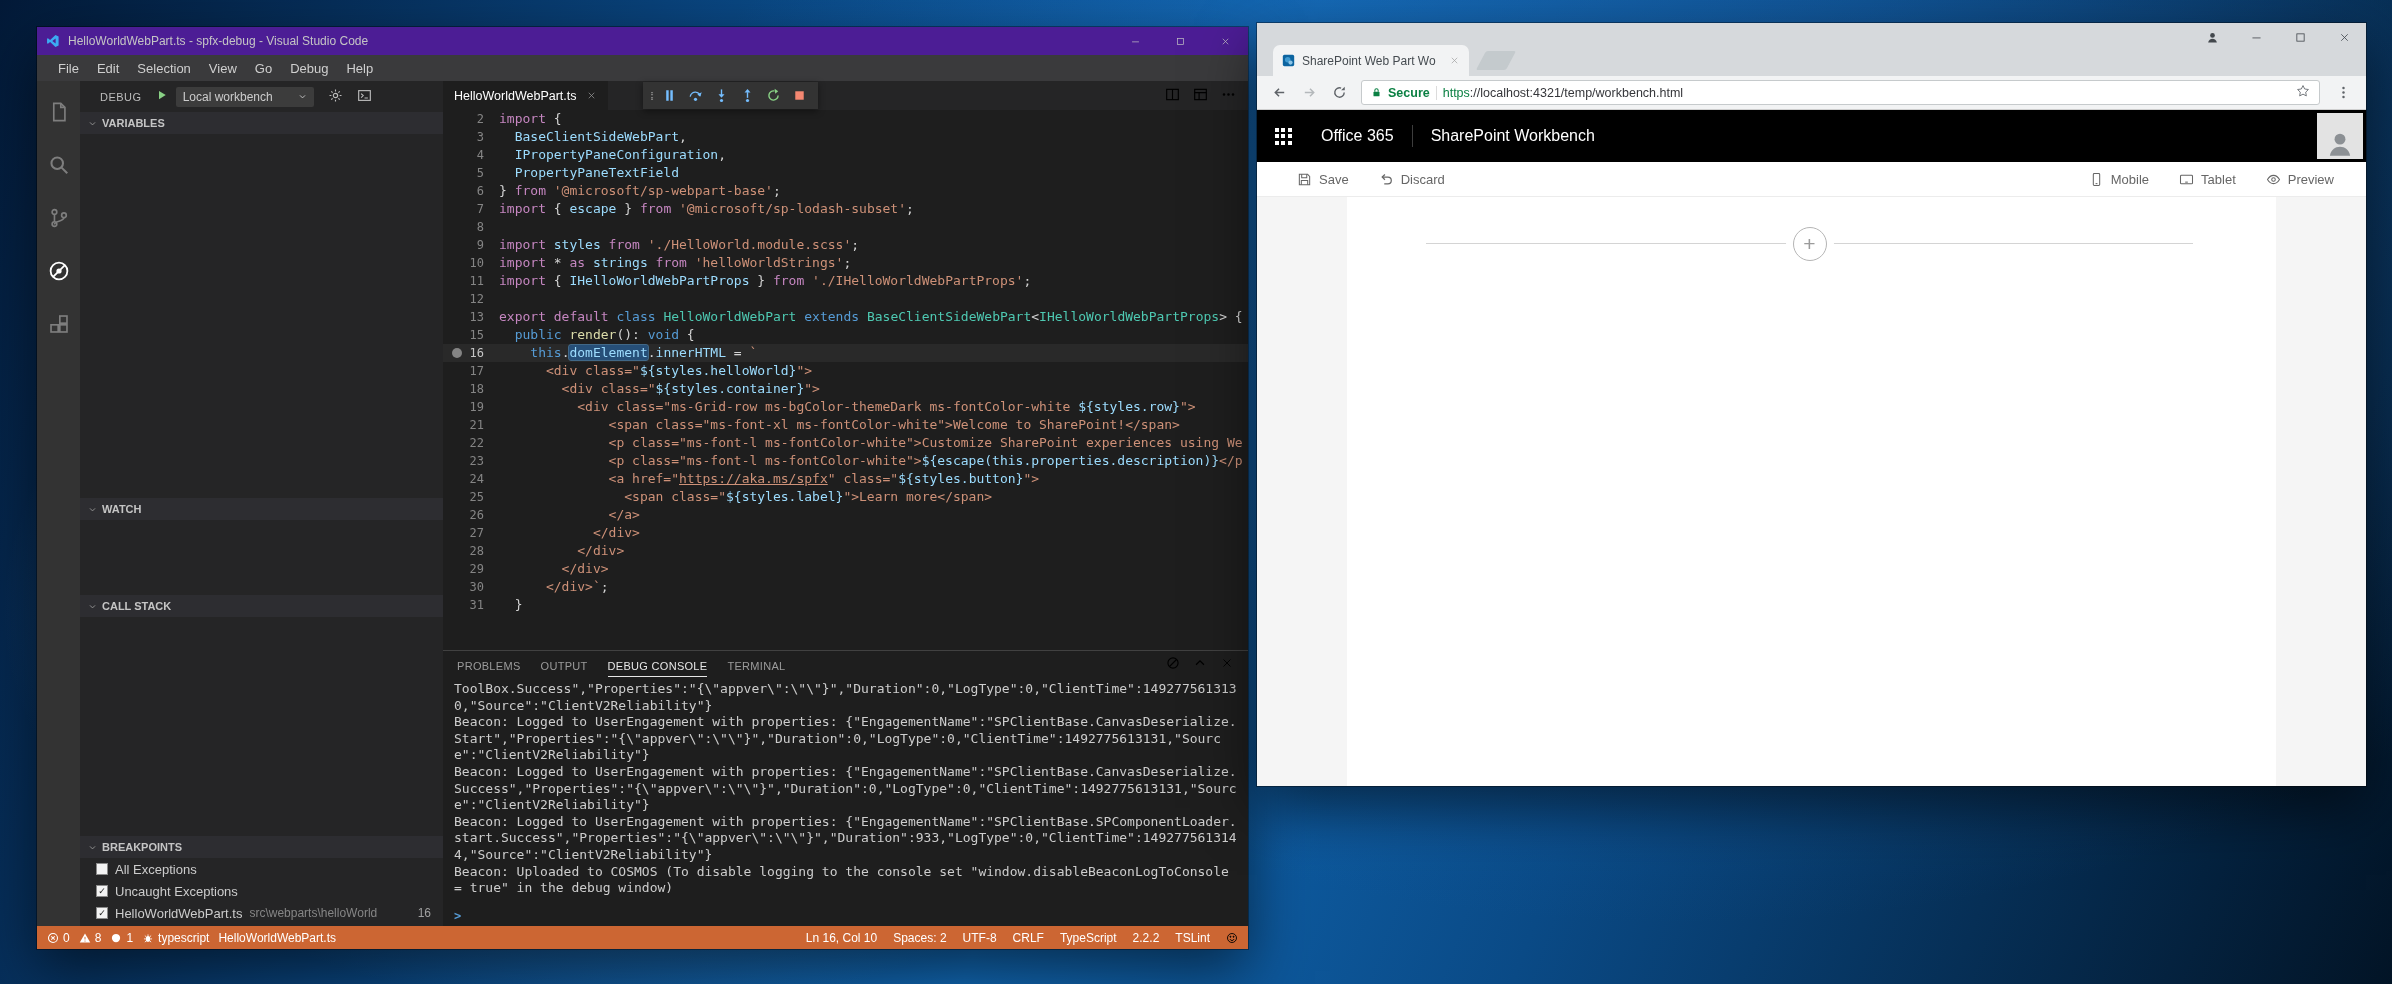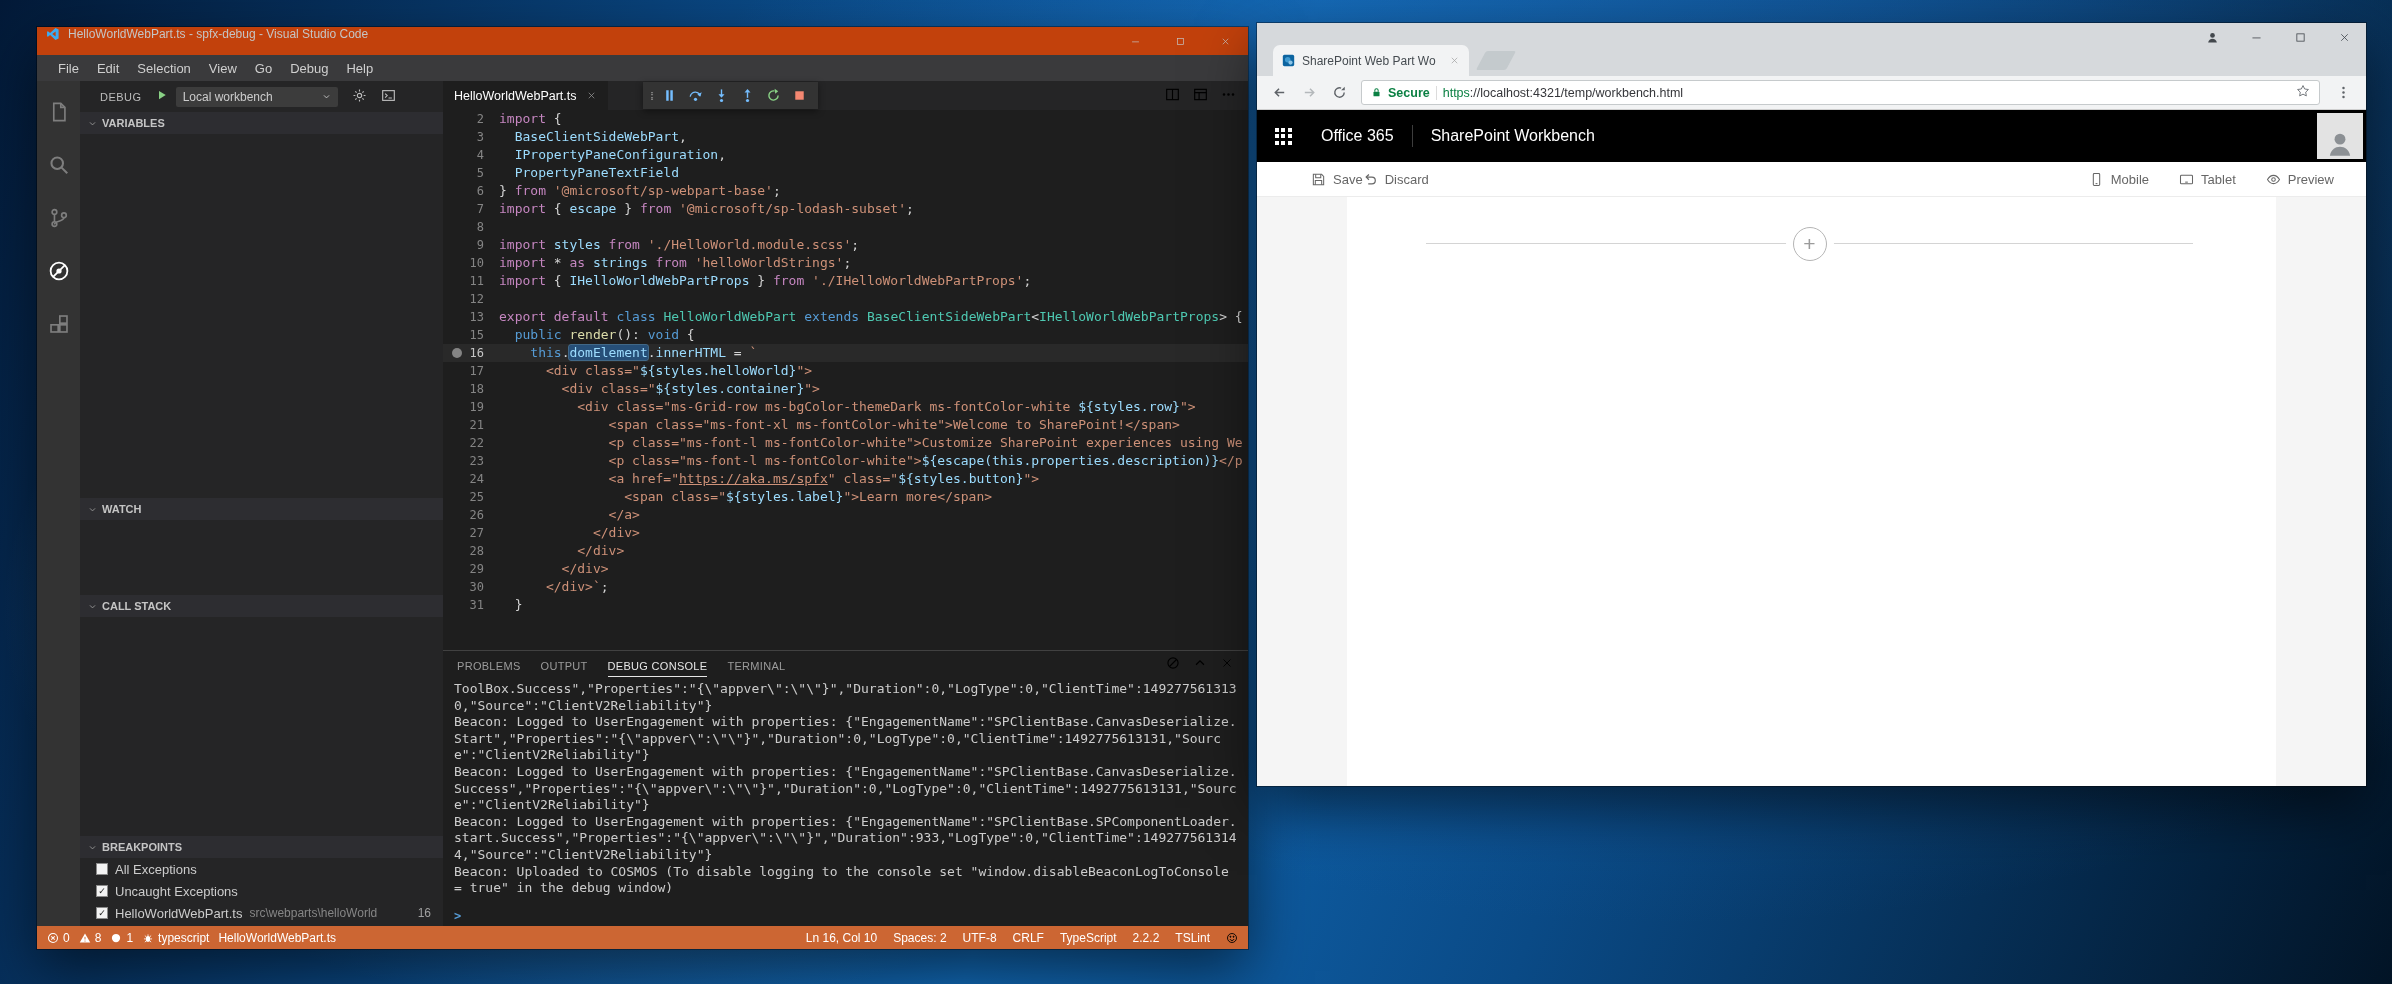--- a/index.html
+++ b/index.html
@@ -10,36 +10,36 @@
       radial-gradient(1500px 900px at 70% 30%, rgba(35,110,190,.5), rgba(35,110,190,0) 70%),
       linear-gradient(110deg,#031a38 0%,#0a4884 28%,#1168b4 48%,#0a4a86 68%,#021426 100%);}
   .window{position:absolute;box-shadow:0 22px 55px rgba(0,0,0,.55),0 0 0 1px rgba(0,0,0,.35)}
   .ico{display:inline-flex;width:16px;height:16px;flex:none}
   .ico svg{width:100%;height:100%}
   .ico.sm{width:14px;height:14px}.ico.xs{width:11px;height:11px}.ico.xxs{width:9px;height:9px}
   button{background:none;border:0;cursor:pointer;font-family:inherit}
 
   
   .vscode{left:37px;top:27px;width:1211px;height:922px;display:flex;flex-direction:column;background:#1e1e1e;color:#ccc}
-  .vs-titlebar{height:28px;background:#c2410c;display:flex;padding-left:9px;flex:none}
+  .vs-titlebar{height:28px;background:#4c1d95;display:flex;align-items:center;padding-left:9px;flex:none}
   .vs-title{font-size:12px;color:#c5c5c5;margin-left:8px;white-space:nowrap}
   .vs-ctrls{margin-left:auto;display:flex;height:100%}
   .vs-ctrl{width:45px;display:flex;align-items:center;justify-content:center;color:#c5c5c5}
   .vs-menubar{height:26px;background:#3a3a3c;display:flex;align-items:center;padding-left:12px;flex:none}
   .menu-item{padding:3px 9px;font-size:13px;color:#cfcfcf}
   .vs-body{flex:1;display:flex;min-height:0}
   .vs-activitybar{width:43px;background:#333;display:flex;flex-direction:column;align-items:center;padding-top:12px;gap:15px;flex:none}
   .ab-item{width:43px;height:38px;display:flex;align-items:center;justify-content:center;color:#7e7e7e}
   .ab-item.active{color:#fff}
   .ab-item .ico{width:22px;height:22px}
   .vs-sidebar{width:363px;background:#252526;flex:none;display:flex;flex-direction:column;min-height:0}
   .sb-header{height:31px;display:flex;align-items:center;padding:0 12px 0 20px;flex:none}
   .sb-title{font-size:11px;color:#bdbdbd;letter-spacing:.5px}
   .sb-play{color:#89d185;margin-left:14px}.sb-play .ico{width:12px;height:12px}
-  .sb-dropdown{margin-left:8px;width:162px;height:20px;background:#3c3c3c;color:#ccc;font-size:12px;display:flex;align-items:center;justify-content:space-between;padding:0 7px;border-radius:2px}
+  .sb-dropdown{margin-left:8px;width:138px;height:20px;background:#3c3c3c;color:#ccc;font-size:12px;display:flex;align-items:center;justify-content:space-between;padding:0 7px;border-radius:2px}
   .sb-tool{margin-left:14px;color:#bdbdbd}.sb-tool .ico{width:15px;height:15px}
   .sb-section{display:flex;flex-direction:column;min-height:0;flex:none}
   .sec-variables{height:386px}.sec-watch{height:97px}.sec-callstack{height:241px}.sec-breakpoints{flex:1}
   .sb-sec-header{height:22px;background:#2d2d31;display:flex;align-items:center;gap:5px;padding-left:8px;font-size:11px;font-weight:bold;color:#c5c5c5;flex:none}
   .sb-sec-header .ico{color:#9a9a9a}
   .sb-sec-body{flex:1;overflow:hidden}
   .bp-row{height:22px;display:flex;align-items:center;gap:7px;padding:0 12px 0 16px;font-size:13px;color:#cccccc}
   .cb{width:12px;height:12px;border:1px solid #8a8a8a;background:#f3f3f3;color:#222;font-size:9px;line-height:11px;text-align:center;flex:none}
   .bp-path{color:#868686;font-size:12px}
   .bp-line{margin-left:auto;color:#a0a0a0;font-size:12px}
@@ -106,21 +106,21 @@
   .br-page{flex:1;display:flex;flex-direction:column;min-height:0}
   .suitebar{height:52px;background:#000;display:flex;align-items:center;flex:none;color:#fff}
   .waffle-btn{width:52px;height:52px;display:grid;place-items:center}
   .waffle{display:grid;grid-template-columns:repeat(3,4px);grid-template-rows:repeat(3,4px);gap:2.5px}
   .waffle i{background:#fff;display:block}
   .brand{font-size:16px;margin-left:12px}
   .suite-sep{width:1px;height:22px;background:#3d3d3d;margin:0 18px}
   .wb-title{font-size:16px;font-weight:300;color:#fff}
   .avatar{margin-left:auto;margin-right:3px;width:46px;height:46px;background:#e3e3e3;display:flex;align-items:flex-end;justify-content:center;overflow:hidden}
   .avatar .ico{width:30px;height:30px;color:#8c9094}
-  .cmdbar{height:35px;background:#fff;border-bottom:1px solid #ececec;display:flex;align-items:center;padding:0 32px 0 54px;font-size:13px;color:#666;flex:none}
+  .cmdbar{height:35px;background:#fff;border-bottom:1px solid #ececec;display:flex;align-items:center;padding:0 32px 0 40px;gap:30px;font-size:13px;color:#666;flex:none}
   .cmd-btn{display:flex;align-items:center;gap:7px;color:#666;font-size:13px}
   .cmd-btn .ico{width:15px;height:15px}
   .cmd-right{margin-left:auto;display:flex;gap:30px}
   .canvas{flex:1;background:#f5f5f5;display:flex;justify-content:center;min-height:0}
   .page-surface{width:929px;background:#fff;position:relative}
   .add-zone{position:absolute;left:79px;right:83px;top:46px;border-top:1px solid #d4d4d4}
   .add-btn{position:absolute;left:50%;top:-17px;transform:translateX(-50%);width:34px;height:34px;border-radius:50%;background:#fff;border:1px solid #b5b5b5;color:#9b9b9b;font-size:21px;line-height:30px;text-align:center;box-shadow:0 0 0 7px #fff}
 </style>
 </head>
 <body>

